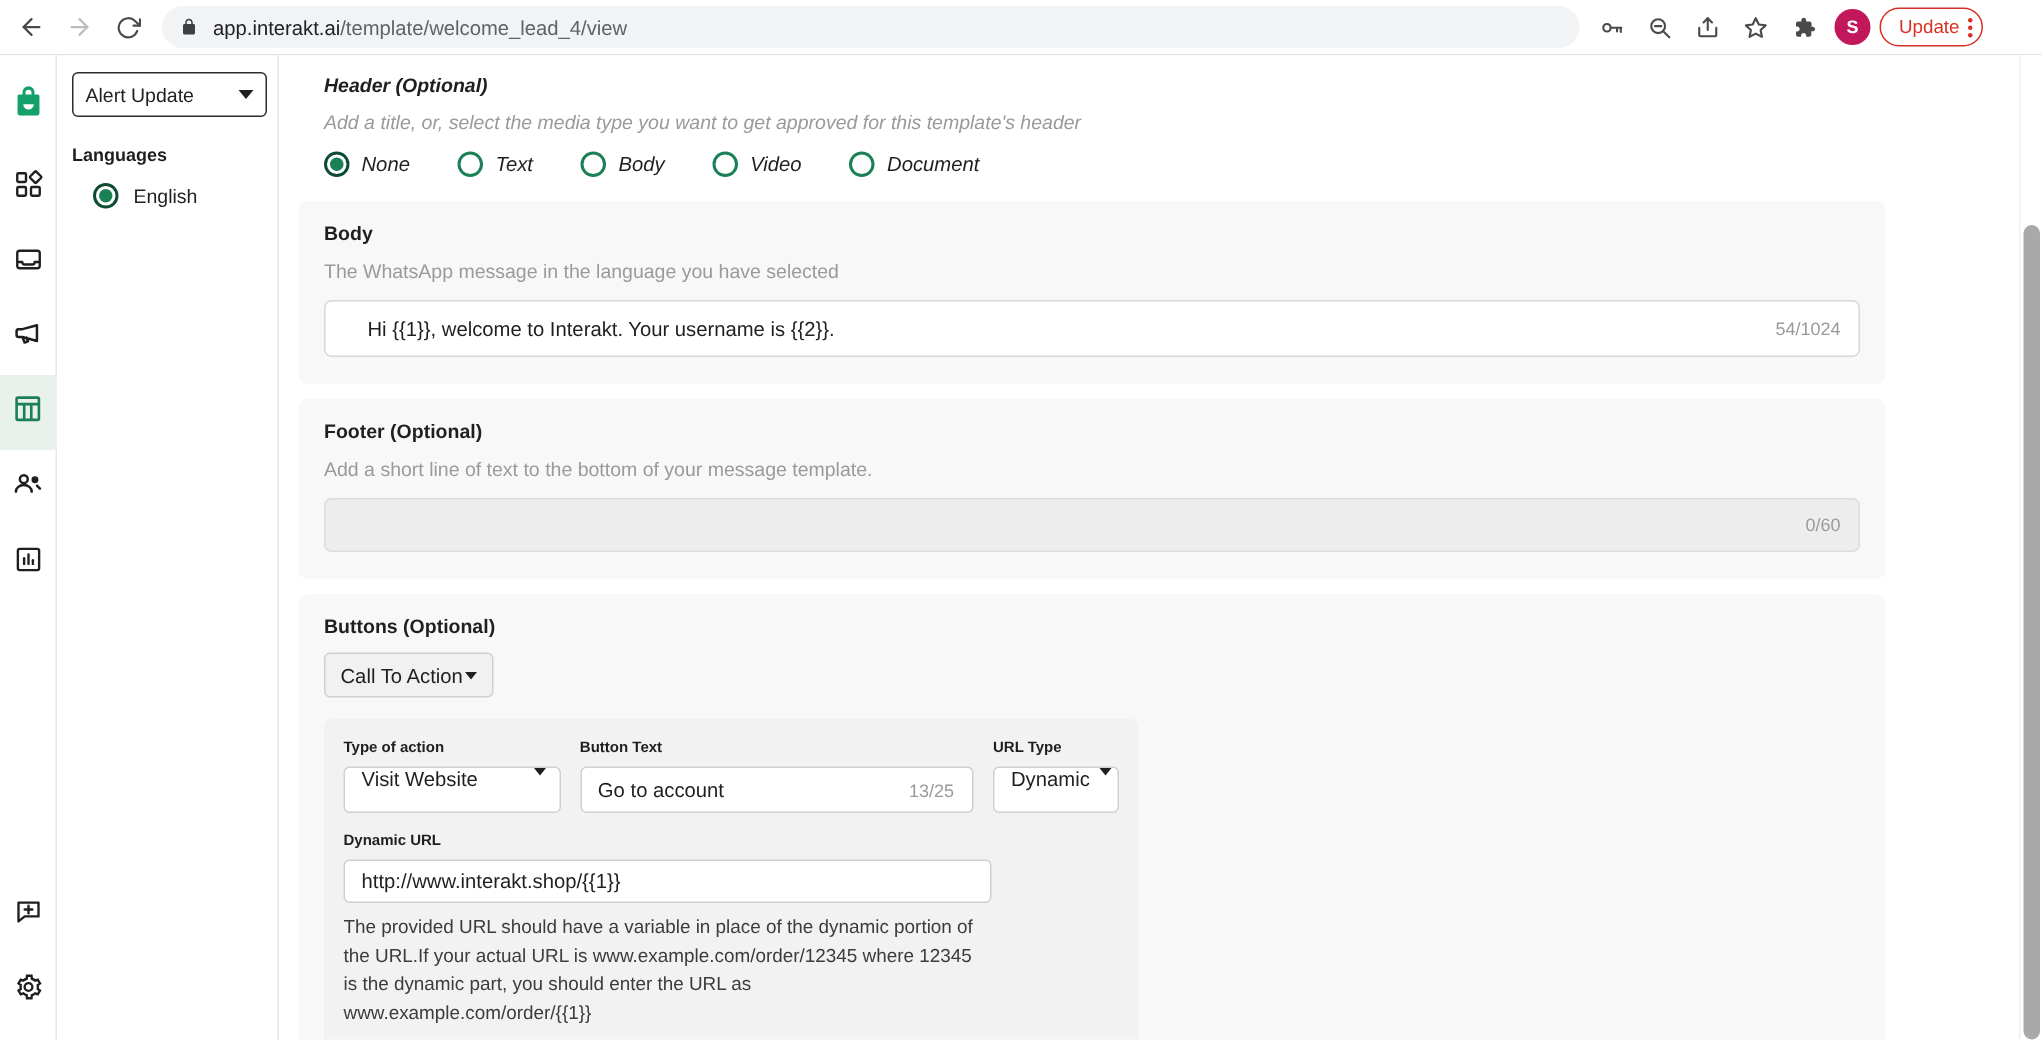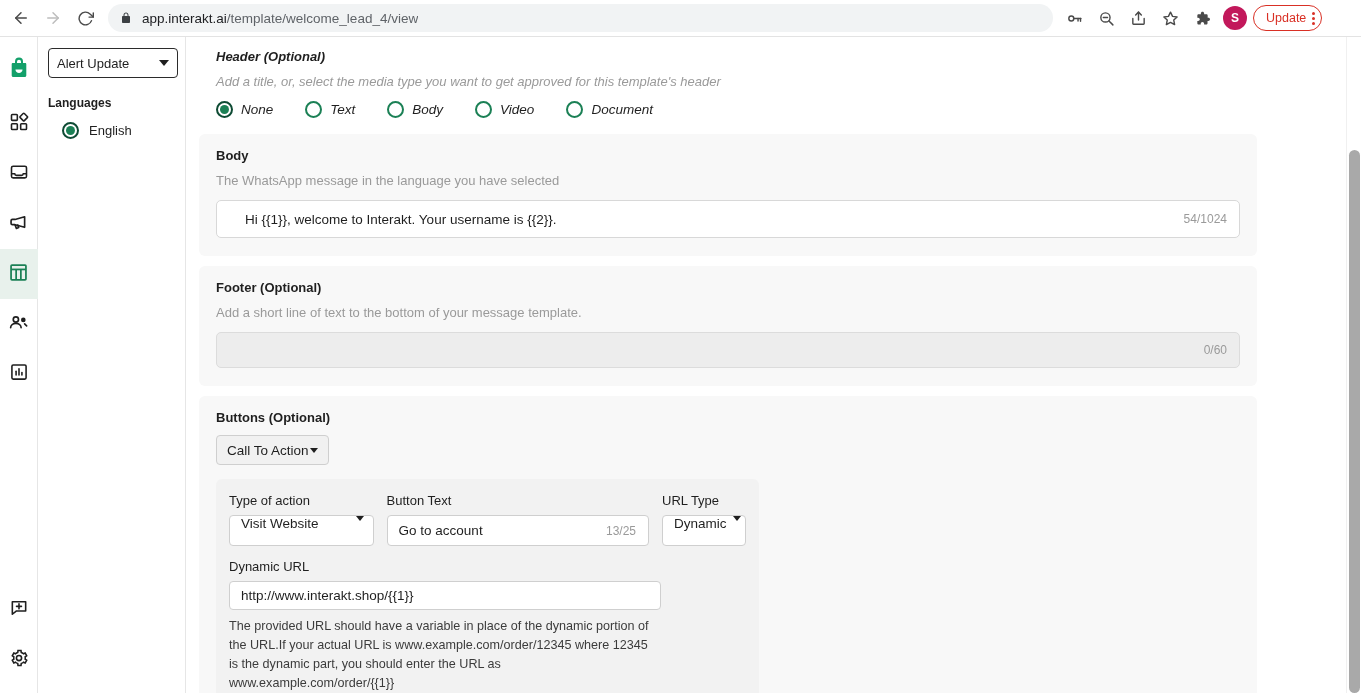--- a/index.html
+++ b/index.html
@@ -195,21 +195,21 @@
 
   .btn-card {
     background: #f2f2f2;
     border-radius: 6px;
     padding: 14px 13px 16px 13px;
     margin-top: 14px;
     width: 543px;
   }
   .btn-row { display: flex; align-items: flex-end; gap: 13px; }
   .f-label {
-    font-size: 13px; font-weight: normal; color: #1f1f1f;
+    font-size: 10px; font-weight: bold; color: #1f1f1f;
     margin-bottom: 7px;
   }
   .sel-box {
     background: #fff; border: 1px solid #cfcfcf; border-radius: 4px;
     height: 31px; display: flex; align-items: flex-start; justify-content: space-between;
     padding: 0 9px 0 11px;
     font-size: 13.5px; color: #1f1f1f;
   }
   .w-action { width: 146px; }
   .w-text { width: 265px; position: relative; }

